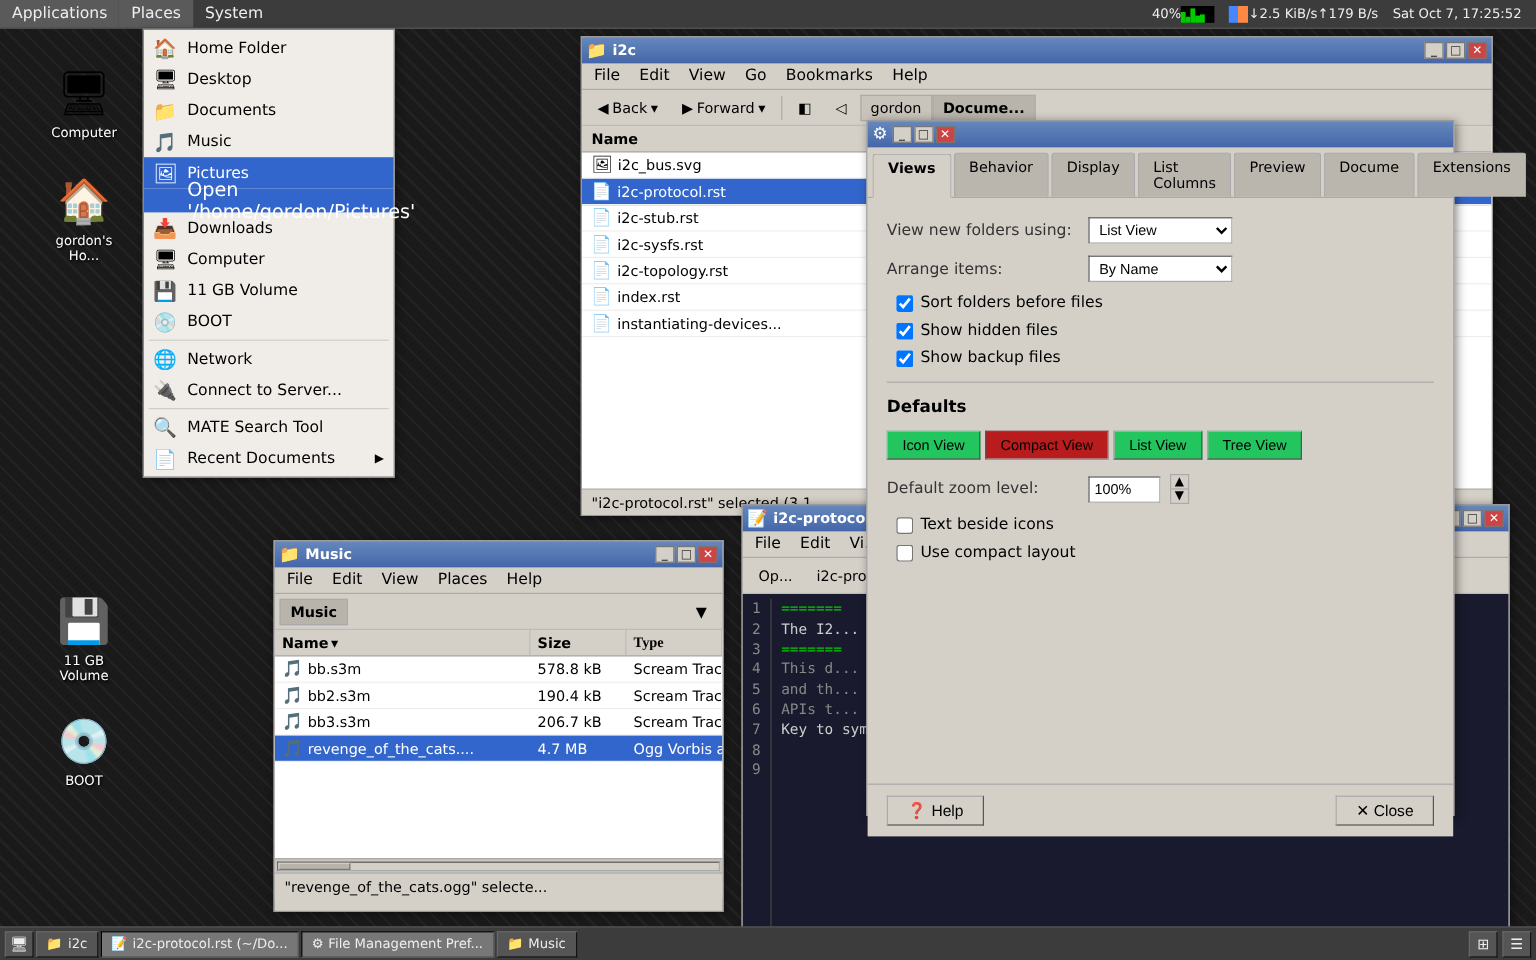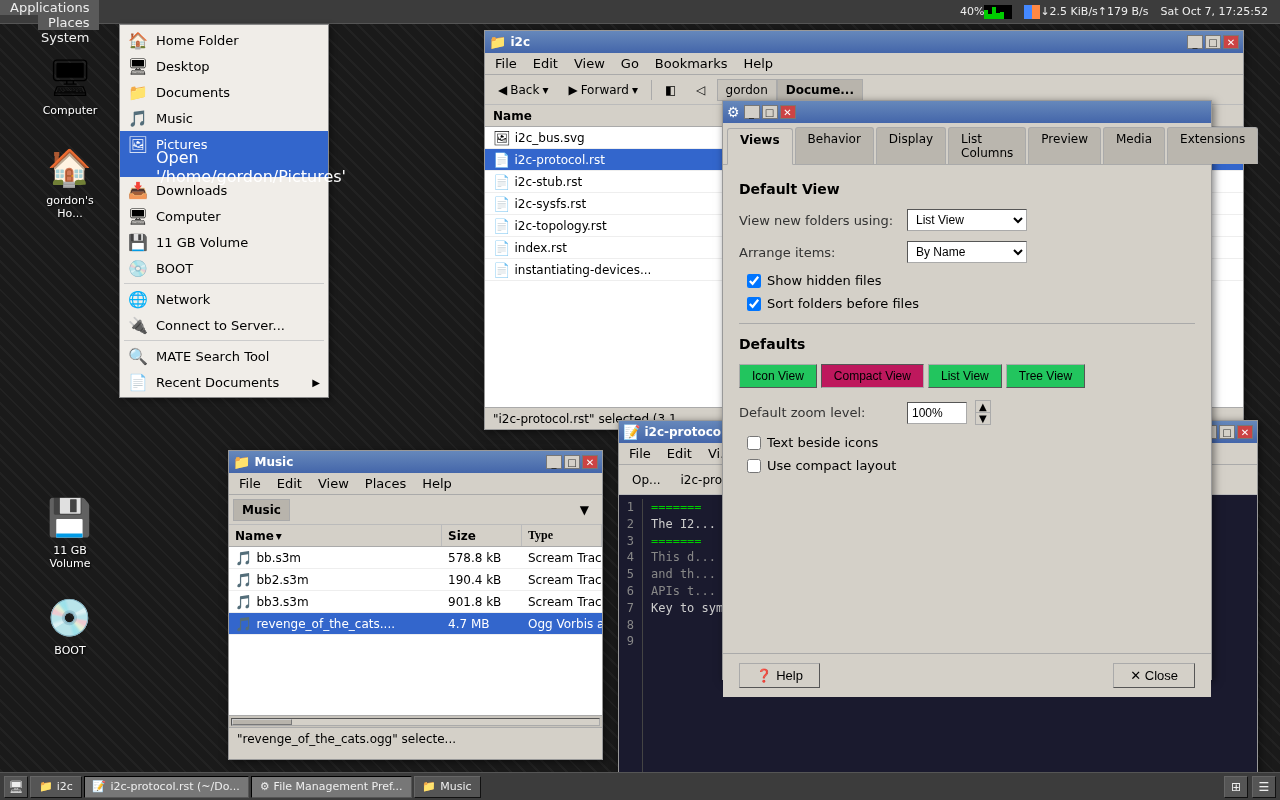--- a/index.html
+++ b/index.html
@@ -33,23 +33,22 @@
       top: 0; left: 0; right: 0;
       height: 24px;
       background: #3c3c3c;
       display: flex;
       align-items: center;
       z-index: 1000;
       border-bottom: 1px solid #555;
     }
     .taskbar-top .menu-items {
       display: flex;
-      align-items: flex-end;
+      align-items: center;
       height: 100%;
-      flex-direction: column;
     }
     .taskbar-top .menu-item {
       padding: 0 10px;
       height: 100%;
       display: flex;
       align-items: center;
       color: #eee;
       font-size: 13px;
       cursor: pointer;
     }
@@ -490,21 +489,21 @@
       gap: 4px;
       margin-bottom: 12px;
     }
     .view-btn {
       padding: 4px 12px;
       background: #22c55e;
       border: 1px outset #aaa;
       cursor: pointer;
       font-size: 12px;
     }
-    .view-btn.active { background: #be185d; border: 1px inset #aaa; }
+    .view-btn.active { background: #b91c1c; border: 1px inset #aaa; }
     .zoom-row {
       display: flex;
       align-items: center;
       gap: 8px;
       margin-bottom: 10px;
     }
     .zoom-input {
       width: 60px;
       padding: 2px 4px;
       border: 1px inset #aaa;
@@ -873,21 +872,21 @@
         <span>bb2.s3m</span>
       </div>
       <div class="music-file-cell size">190.4 kB</div>
       <div class="music-file-cell type">Scream Tracke</div>
     </div>
     <div class="music-file-row">
       <div class="music-file-cell name">
         <span class="file-icon">🎵</span>
         <span>bb3.s3m</span>
       </div>
-      <div class="music-file-cell size">901.8 kB</div>
+      <div class="music-file-cell size">206.7 kB</div>
       <div class="music-file-cell type">Scream Tracke</div>
     </div>
     <div class="music-file-row selected">
       <div class="music-file-cell name">
         <span class="file-icon">🎵</span>
         <span>revenge_of_the_cats....</span>
       </div>
       <div class="music-file-cell size">4.7 MB</div>
       <div class="music-file-cell type">Ogg Vorbis au</div>
     </div>
@@ -959,44 +958,47 @@
       <div class="win-btn maximize">□</div>
       <div class="win-btn close">✕</div>
     </div>
   </div>
   <div class="prefs-tabs">
     <div class="prefs-tab active">Views</div>
     <div class="prefs-tab">Behavior</div>
     <div class="prefs-tab">Display</div>
     <div class="prefs-tab">List Columns</div>
     <div class="prefs-tab">Preview</div>
-    <div class="prefs-tab">Media</div>
+    <div class="prefs-tab">Docume</div>
     <div class="prefs-tab">Extensions</div>
   </div>
   <div class="prefs-content">
-    <div class="prefs-section-title">Default View</div>
     <div class="prefs-row">
       <div class="prefs-label">View new folders using:</div>
       <select class="prefs-select">
         <option>List View</option>
       </select>
     </div>
     <div class="prefs-row">
       <div class="prefs-label">Arrange items:</div>
       <select class="prefs-select">
         <option>By Name</option>
       </select>
     </div>
     <div class="prefs-checkbox-row">
       <input type="checkbox" class="prefs-checkbox" checked="" style="">
-      <label class="prefs-checkbox-label">Show hidden files</label>
+      <label class="prefs-checkbox-label">Sort folders before files</label>
     </div>
     <div class="prefs-checkbox-row">
       <input type="checkbox" class="prefs-checkbox" checked="" style="">
-      <label class="prefs-checkbox-label">Sort folders before files</label>
+      <label class="prefs-checkbox-label">Show hidden files</label>
+    </div>
+    <div class="prefs-checkbox-row">
+      <input type="checkbox" class="prefs-checkbox" checked="" style="">
+      <label class="prefs-checkbox-label">Show backup files</label>
     </div>
     <div class="prefs-divider"></div>
     <div class="prefs-section-title">Defaults</div>
     <div class="defaults-buttons">
       <button class="view-btn">Icon View</button>
       <button class="view-btn active">Compact View</button>
       <button class="view-btn">List View</button>
       <button class="view-btn">Tree View</button>
     </div>
     <div class="zoom-row">

